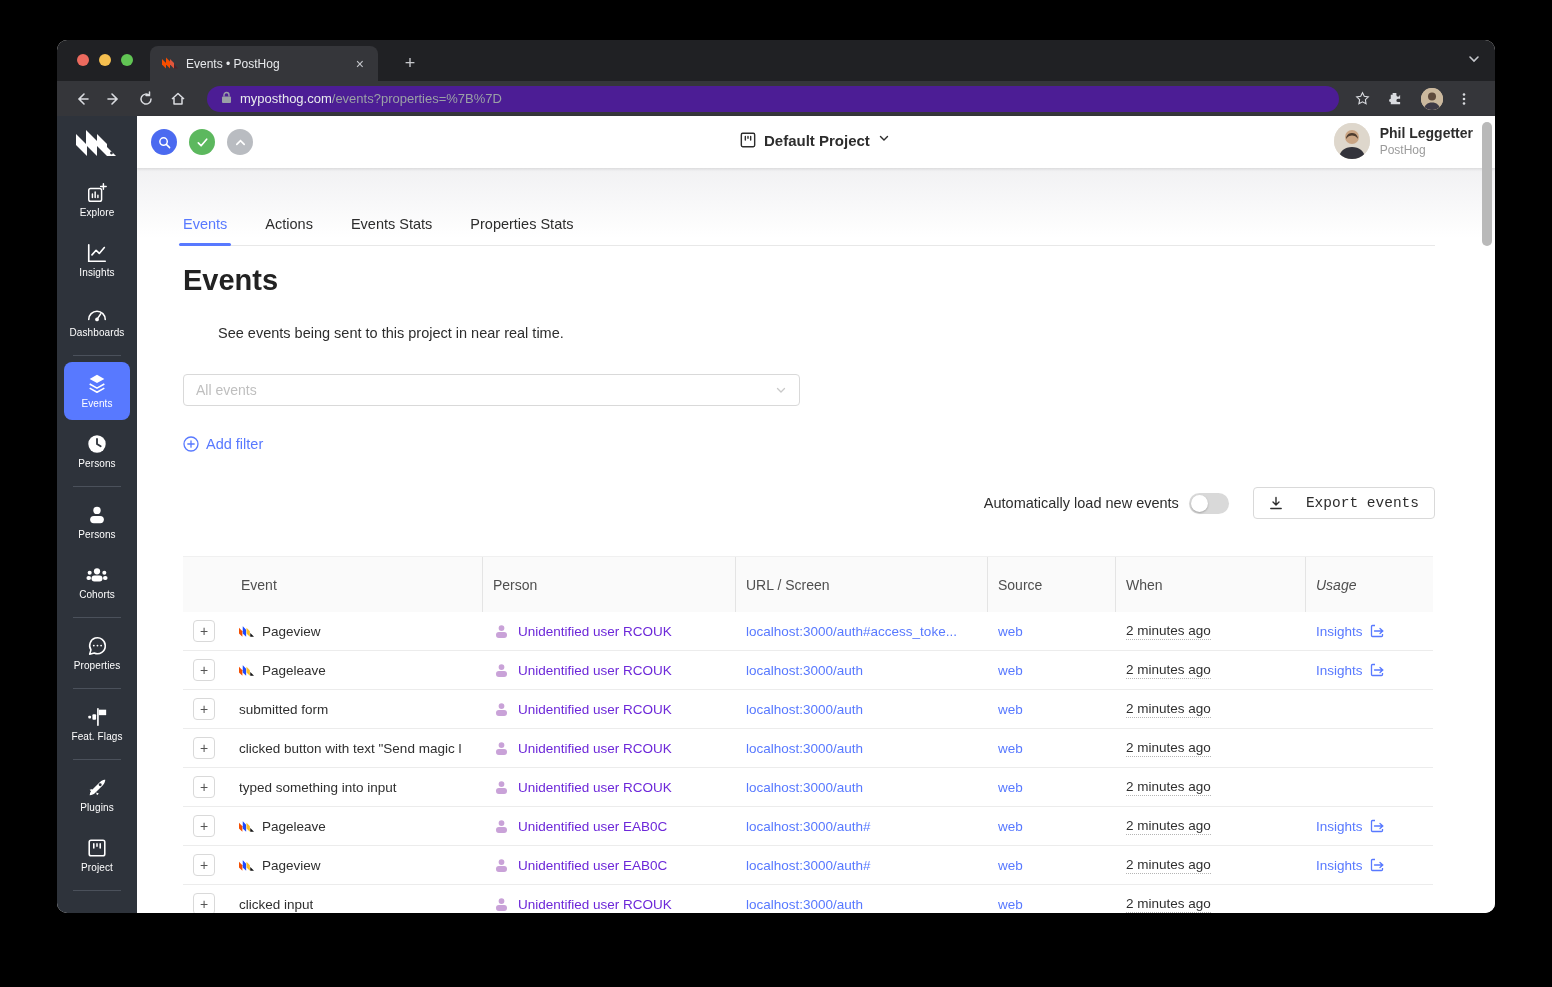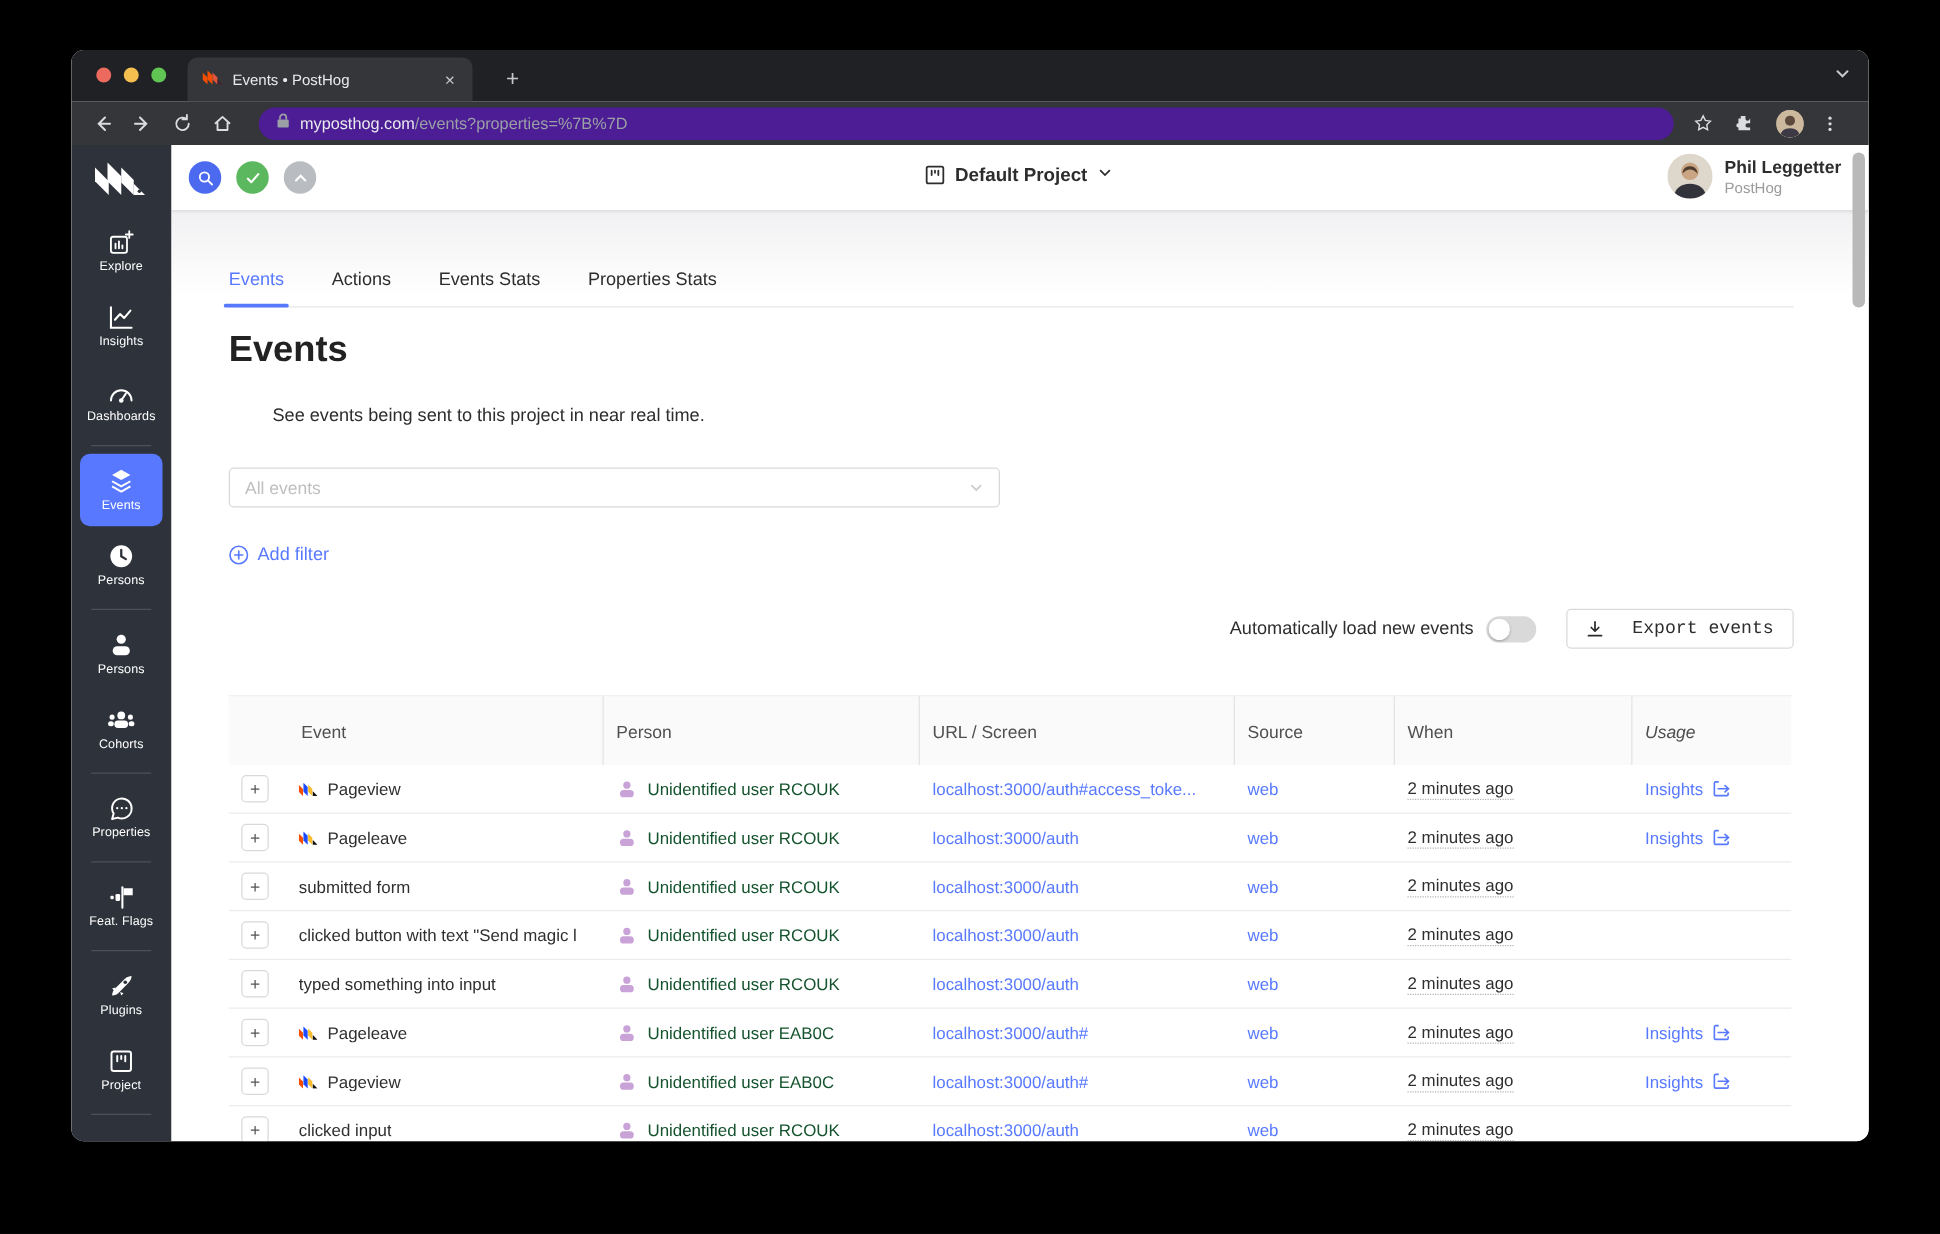--- a/index.html
+++ b/index.html
@@ -72,21 +72,21 @@
   .th { display:flex; align-items:center; padding-left:10px; font-size:14px; color:#4f4f4f; border-right:1px solid #e4e4e4; overflow:hidden; }
   .th:last-child { border-right:none;font-style:italic; }
   .th-event { padding-left:58px; }
   .tr { height:39px; border-bottom:1px solid #ececec; }
   .td { display:flex; align-items:center; padding-left:10px; overflow:hidden; white-space:nowrap; font-size:13.5px; }
   .td-event { padding-left:10px; }
   .expander { width:22px; height:22px; flex:none; border:1px solid #d9d9d9; border-radius:4px; background:#fff; color:#555; font-size:14px; line-height:1; cursor:pointer; margin-right:24px; display:flex; align-items:center; justify-content:center; }
   .evt-icon { flex:none; margin-right:8px; display:flex; }
   .evt-name { color:#2f2f2f; overflow:hidden; }
   .person-ico { flex:none; margin-right:8px; display:flex; }
-  .muted { color:#14532d; }
+  .muted { color:#6d28d9; }
   .lnk { color:#5879ff; text-decoration:none; cursor:pointer; }
   .when { color:#2f2f2f; border-bottom:1px dotted #b5b5b5; padding-bottom:1px; }
   .insights-lnk { display:flex; align-items:center; gap:7px; }
 
   .app-scrollbar { position:absolute; right:3px; top:82px; width:10px; height:124px; border-radius:5px; background:#b9b9b9; z-index:6; }
 </style>
 </head>
 <body>
 
 <div class="stage">

